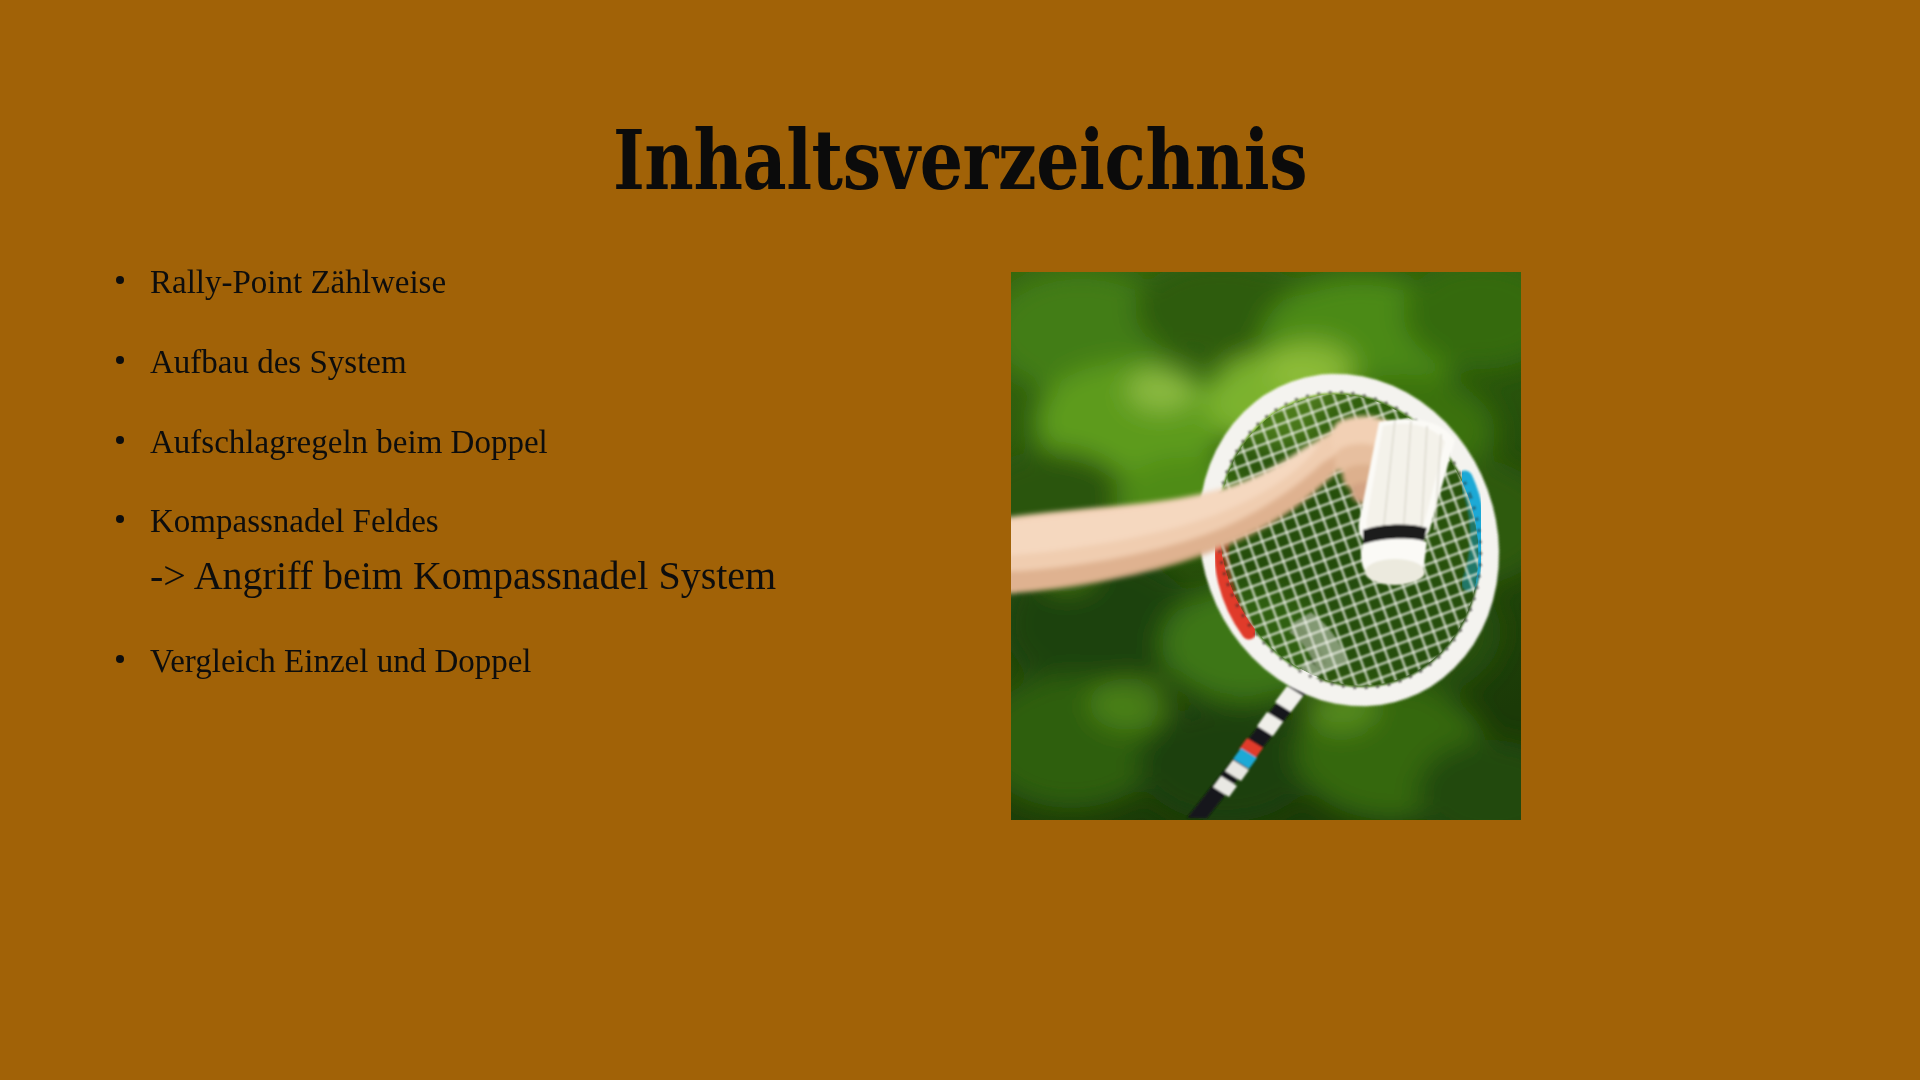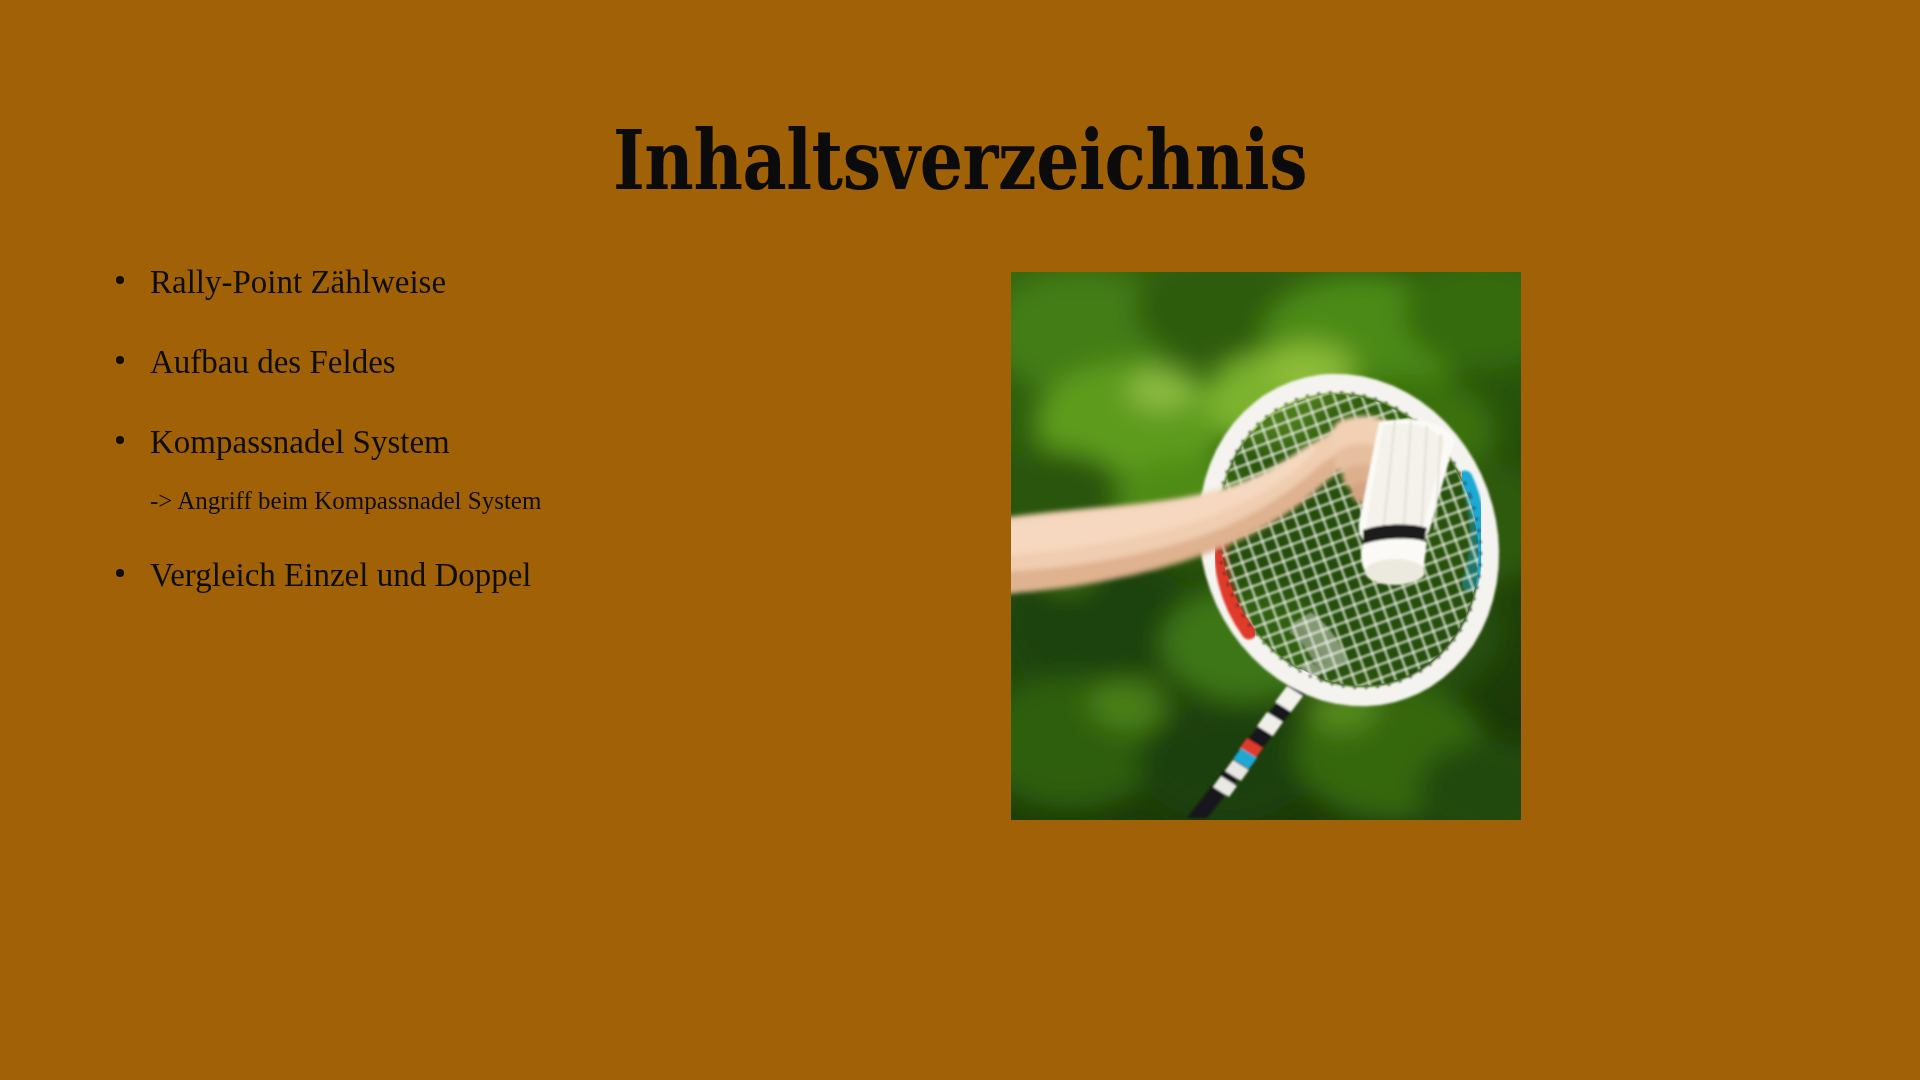--- a/index.html
+++ b/index.html
@@ -66,24 +66,23 @@
     top: 18px;
     width: 8px;
     height: 8px;
     border-radius: 50%;
     background: #0d0d0d;
   }
   .bullet-label { display: block; }
   .sub-lines { display: block; }
   .sub-line {
     display: block;
-    font-size: 25px;
+    font-size: 40px;
     line-height: 1.50;
     color: #0d0d0d;
-    margin-top: 16px;
   }
 
   
   .photo-frame {
     position: absolute;
     left: 1011px;
     top: 272px;
     width: 510px;
     height: 548px;
     overflow: hidden;
@@ -100,27 +99,31 @@
 
   <ul class="content-list">
 
     <li class="bullet-item">
       <span class="bullet-dot"></span>
       <span class="bullet-label">Rally-Point Zählweise</span>
     </li>
 
     <li class="bullet-item">
       <span class="bullet-dot"></span>
-      <span class="bullet-label">Aufbau des Feldes</span>
-    </li>
-
-
-    <li class="bullet-item">
-      <span class="bullet-dot"></span>
-      <span class="bullet-label">Kompassnadel System</span>
+      <span class="bullet-label">Aufbau des System</span>
+    </li>
+
+    <li class="bullet-item">
+      <span class="bullet-dot"></span>
+      <span class="bullet-label">Aufschlagregeln beim Doppel</span>
+    </li>
+
+    <li class="bullet-item">
+      <span class="bullet-dot"></span>
+      <span class="bullet-label">Kompassnadel Feldes</span>
       <span class="sub-lines">
         <span class="sub-line">-&gt; Angriff beim Kompassnadel System</span>
       </span>
     </li>
 
     <li class="bullet-item">
       <span class="bullet-dot"></span>
       <span class="bullet-label">Vergleich Einzel und Doppel</span>
     </li>
 

